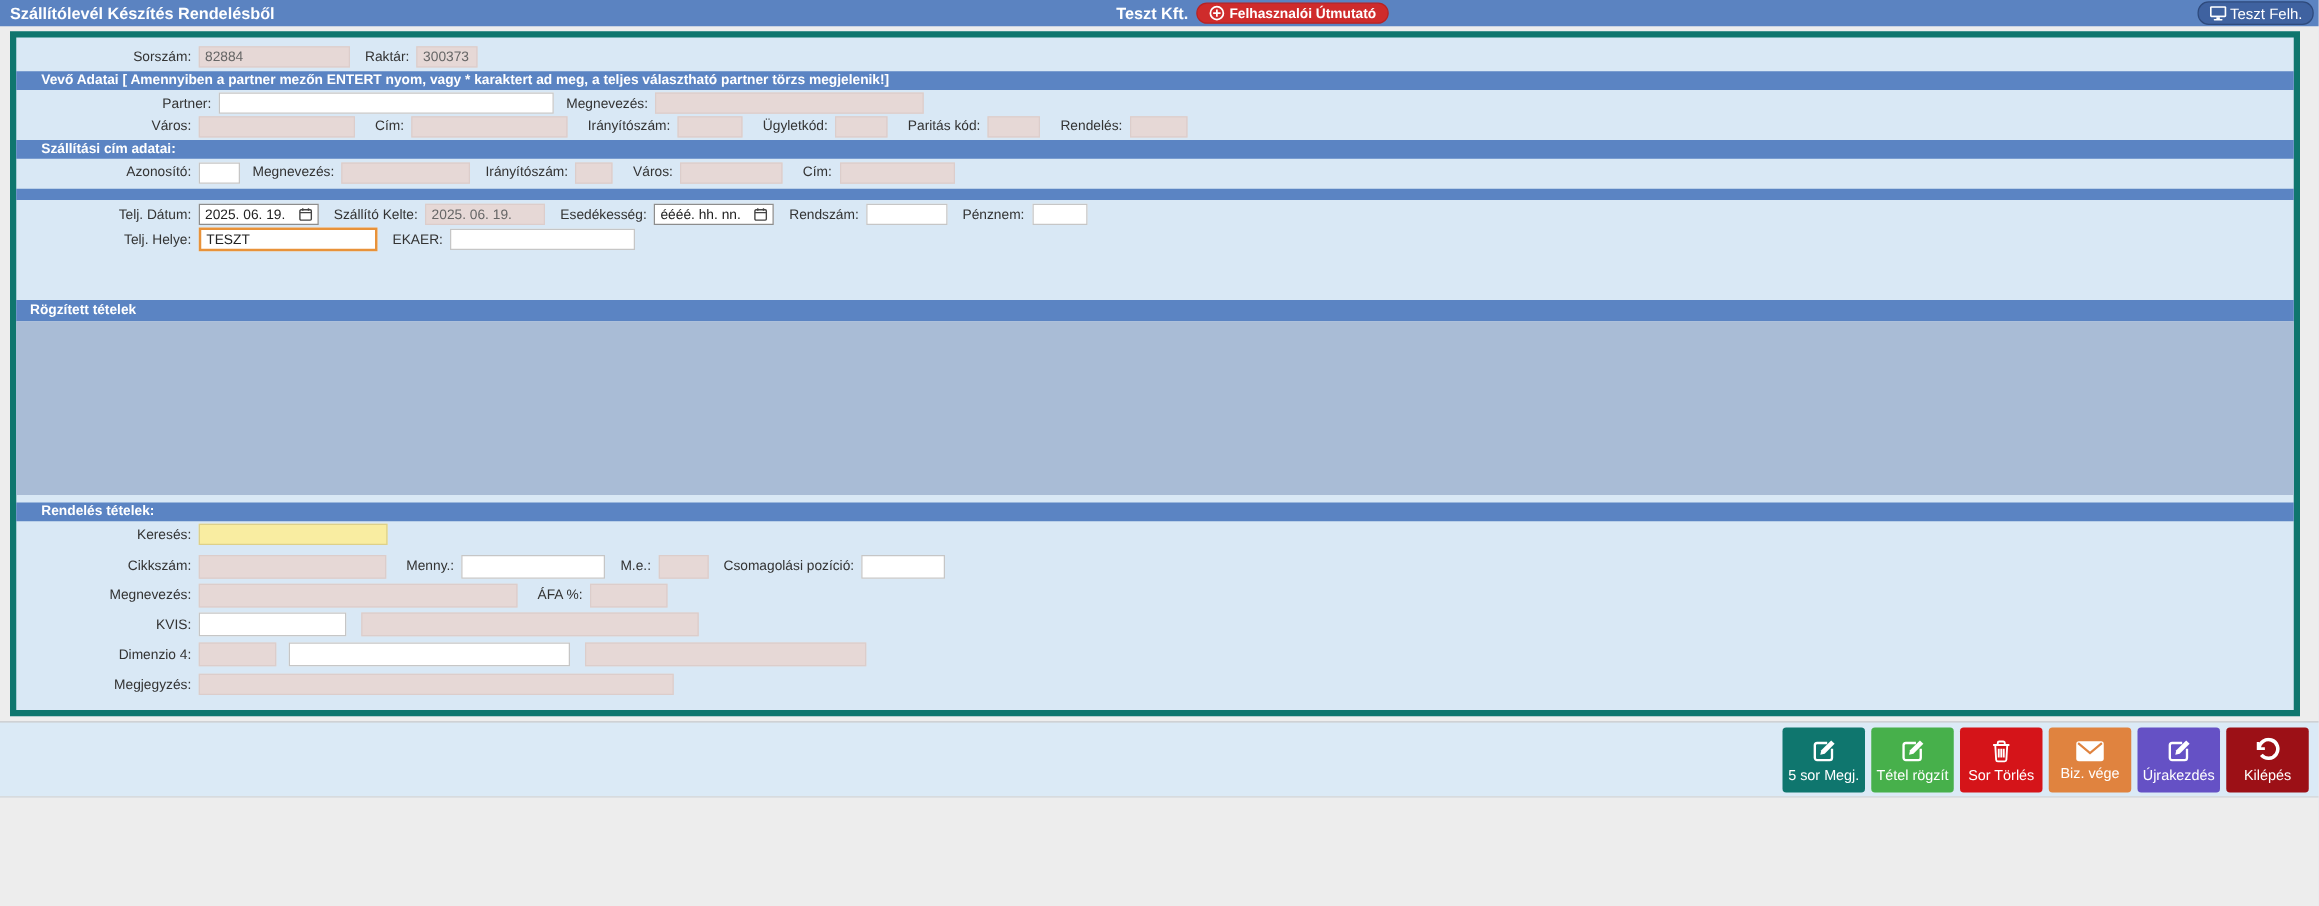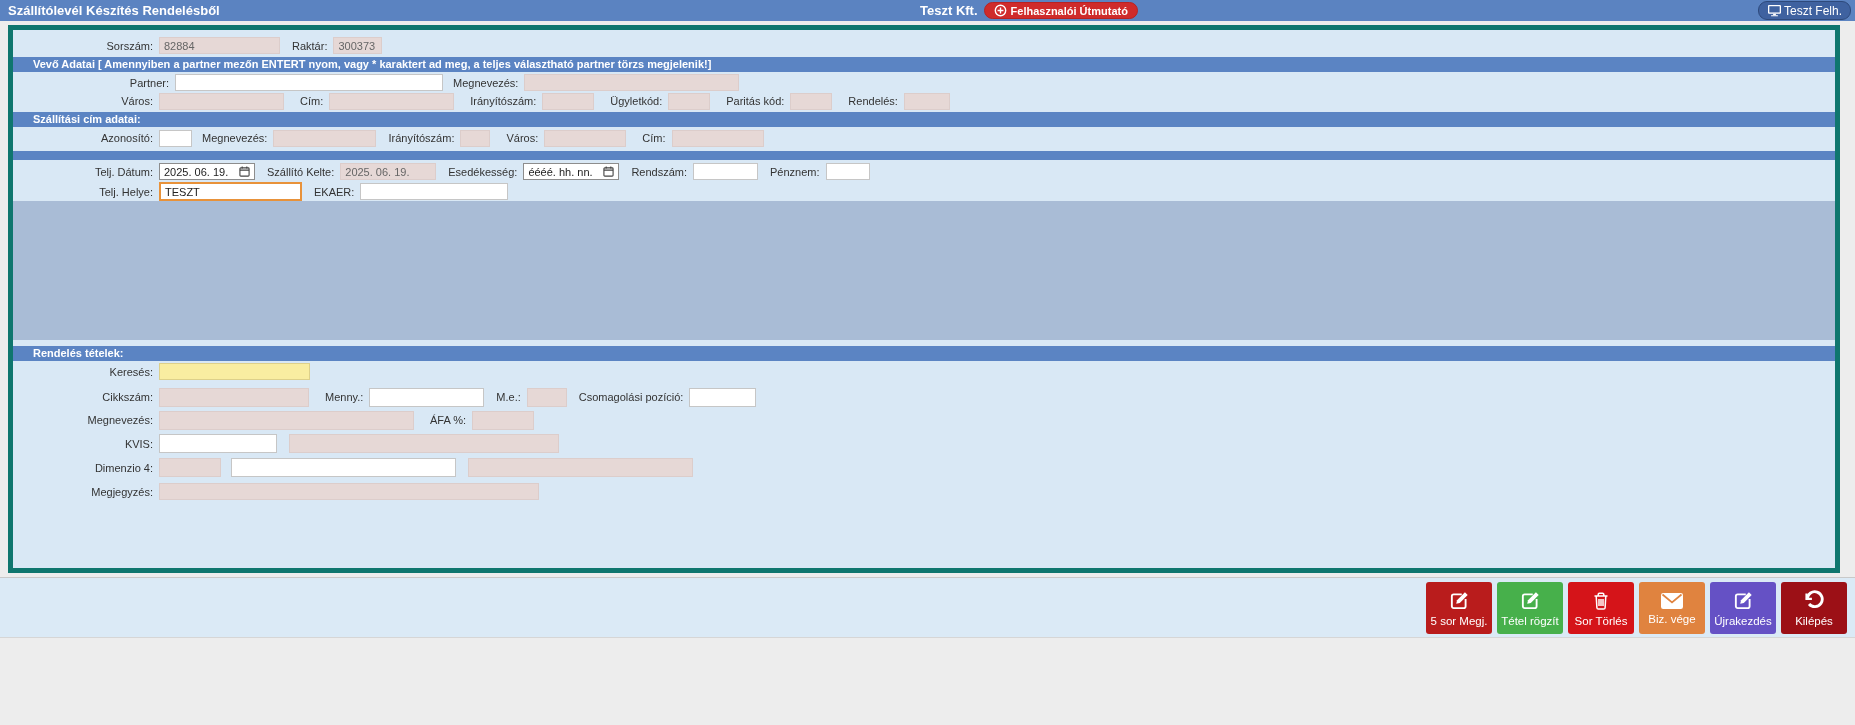--- a/index.html
+++ b/index.html
@@ -11,21 +11,21 @@
     overflow: hidden;
   }
   .page { position:absolute; inset:0; }
 
   
   .topbar {
     position:absolute; top:0; left:0; width:1855px; height:21px;
     background:#5b83c1; display:flex; align-items:center;
   }
   .topbar-title { color:#fff; font-size:13px; font-weight:bold; margin-left:8px; white-space:nowrap; }
-  .topbar-center { position:absolute; left:920px; display:flex; align-items:center; gap:6px;justify-content:space-between; }
+  .topbar-center { position:absolute; left:893px; display:flex; align-items:center; gap:6px;justify-content:space-between; }
   .company { color:#fff; font-size:13px; font-weight:bold; white-space:nowrap; }
   .guide-btn {
     display:inline-flex; align-items:center; gap:4px;
     background:#cf2b2b; border:1px solid #b92222; color:#fff;
     font-family:"Liberation Sans",sans-serif;
     font-size:11px; font-weight:bold; border-radius:9px; height:17px; padding:0 9px; cursor:pointer;
   }
   .user-btn {
     position:absolute; right:4px; top:1px;
     display:inline-flex; align-items:center; gap:2px;
@@ -78,21 +78,21 @@
     position:absolute; top:577px; left:0; width:1855px; height:61px;
     background:#dbeaf6; border-top:1px solid #c9c9c9; border-bottom:1px solid #d6d6d6;
   }
   .btns { position:absolute; right:8px; top:4px; display:flex; gap:5px; }
   .abtn {
     width:66px; height:52px; border:none; border-radius:3px; cursor:pointer;
     color:#fff; display:flex; flex-direction:column; align-items:center;
     justify-content:center; gap:3px; font-size:11.5px; white-space:nowrap;
     font-family:"Liberation Sans",sans-serif; padding:0 2px;
   }
-  .b1{background:#b91c1c;} .b2{background:#47b04b;} .b3{background:#d51419;}
+  .b1{background:#0f766e;} .b2{background:#47b04b;} .b3{background:#d51419;}
   .b4{background:#e0833f;} .b5{background:#6551c5;} .b6{background:#9c1016;}
   .abtn svg { display:block; }
 </style>
 </head>
 <body>
 
 <div class="page">
 
   <div class="topbar">
     <span class="topbar-title">Szállítólevél Készítés Rendelésből</span>
@@ -200,20 +200,21 @@
       <input class="inp g6" style="width: 44px;" value="">
     </div>
 
     <div class="row" style="height:19px;margin-top:1px;">
       <span class="lbl lc">Telj. Helye:</span>
       <input class="inp focus g6" style="width: 143px;" value="TESZT">
       <span class="lbl g12">EKAER:</span>
       <input class="inp g6" style="width: 148px;" value="">
     </div>
 
+    <div class="hdr panel-hdr">Rögzített tételek</div>
     <div class="panel-body"></div>
 
     <div class="hdr" style="margin-top:6px;">Rendelés tételek:</div>
     <div class="row" style="height:19px;margin-top:1px;">
       <span class="lbl lc">Keresés:</span>
       <input class="inp yellow g6" style="width: 151px;" value="">
     </div>
 
 
     <div class="row" style="height:20px;margin-top:6px;">

